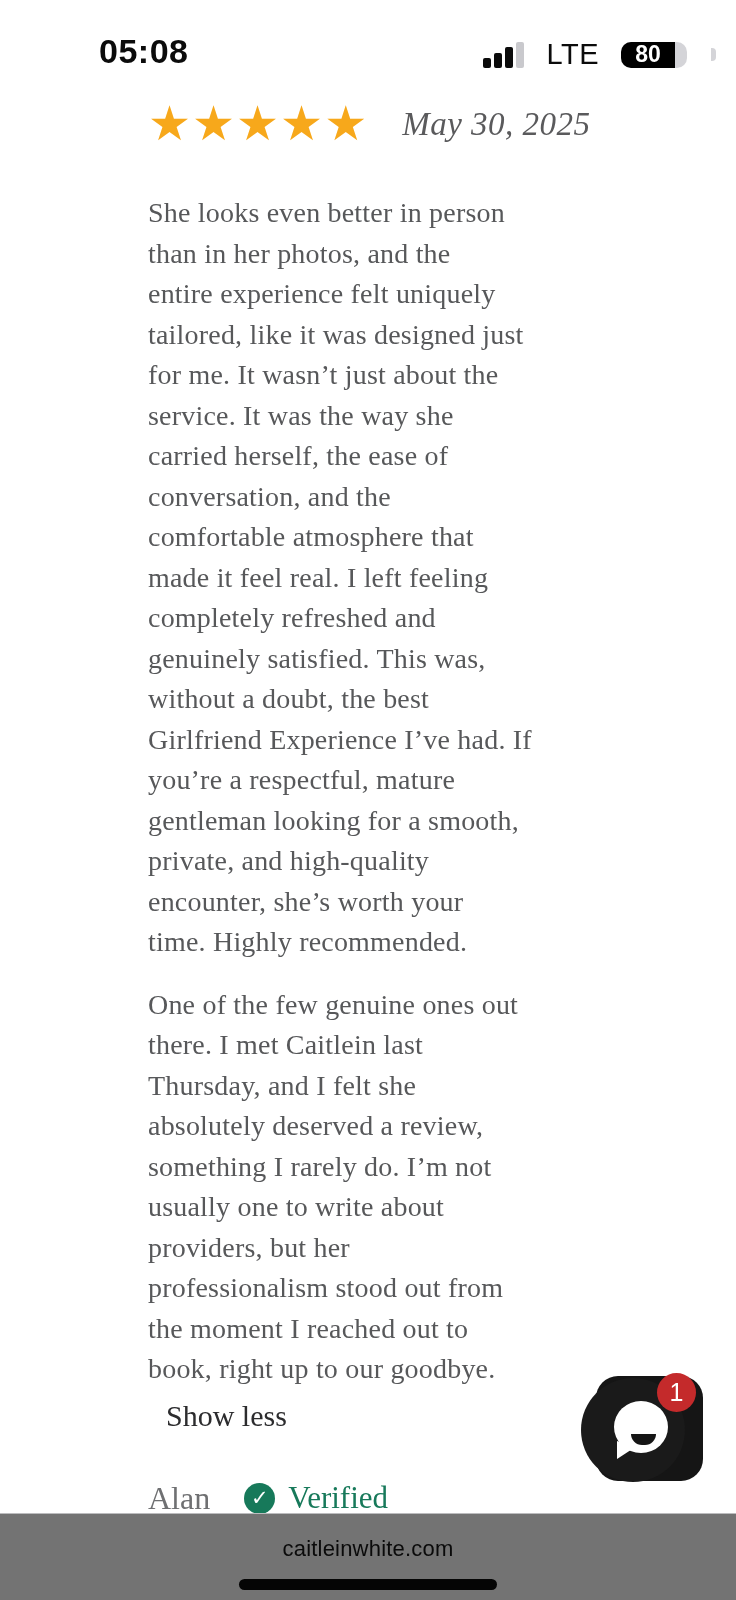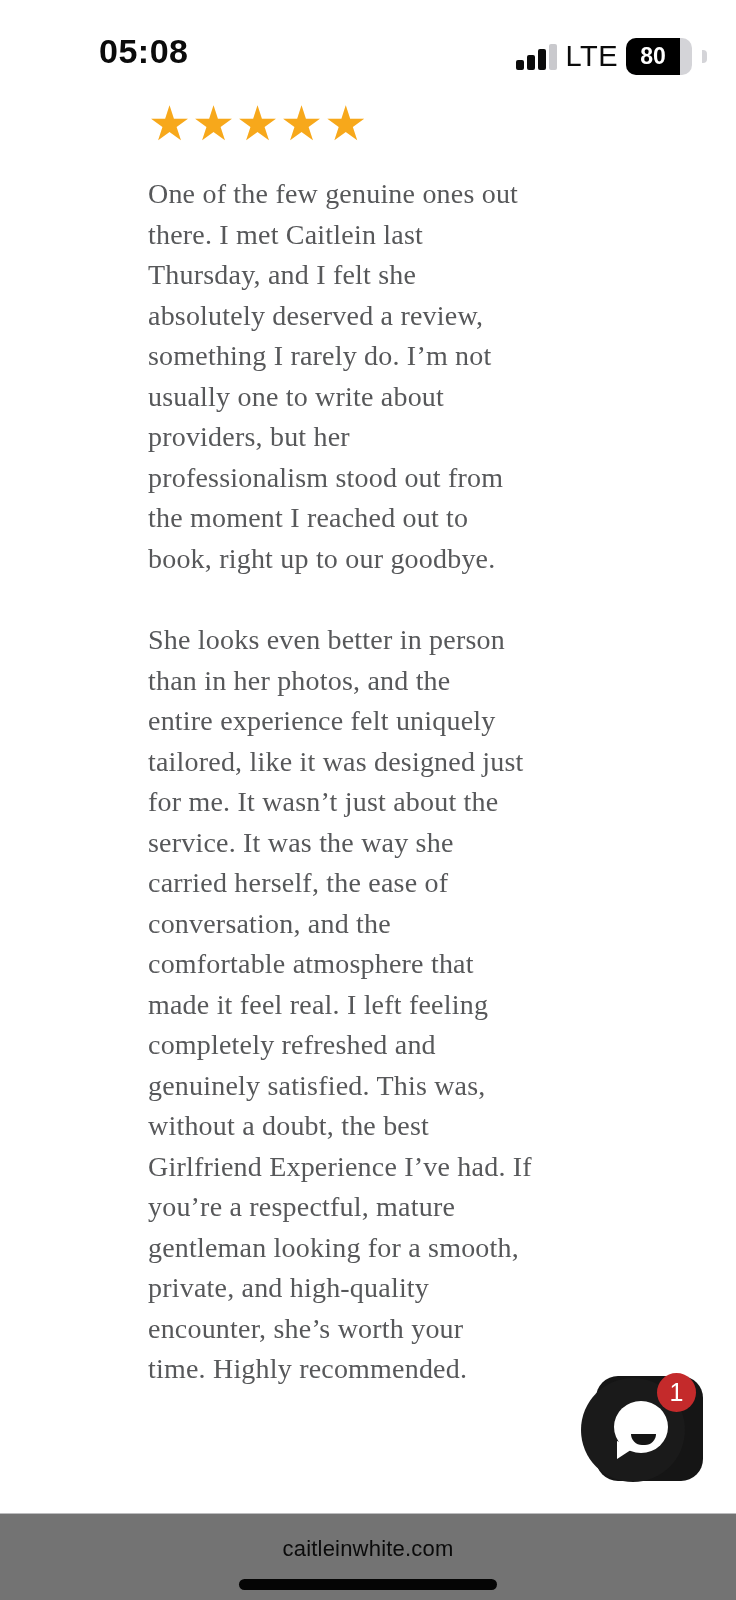--- a/index.html
+++ b/index.html
@@ -14,32 +14,32 @@
   
   .status-bar{
     position:absolute;top:0;left:0;right:0;height:90px;
     font-family:"Liberation Sans","DejaVu Sans",sans-serif;
   }
   .sb-time{
     position:absolute;left:99px;top:32px;
     font-size:34px;font-weight:700;color:#0b0b0b;letter-spacing:.5px;
   }
   .sb-right{
-    position:absolute;right:29px;top:38px;
-    display:flex;align-items:center;gap:8px;
+    position:absolute;right:20px;top:38px;
+    display:flex;align-items:center;gap:22px;
   }
   .sb-signal{display:flex;align-items:flex-end;gap:3px;height:27px;padding-bottom:1px;}
   .sb-signal i{display:block;width:8px;border-radius:2px;background:#0b0b0b;}
   .sb-signal i:nth-child(1){height:10px;}
   .sb-signal i:nth-child(2){height:15px;}
   .sb-signal i:nth-child(3){height:21px;}
   .sb-signal i:nth-child(4){height:26px;background:#c9c9cd;}
   .sb-lte{font-size:29px;color:#0b0b0b;letter-spacing:.5px;}
   .sb-batt{
-    position:relative;width:66px;height:37px;border-radius:10px;
+    position:relative;width:66px;height:26px;border-radius:10px;
     background:#d4d4d8;overflow:hidden;
   }
   .sb-batt-fill{position:absolute;left:0;top:0;bottom:0;width:82%;background:#000;}
   .sb-batt-num{
     position:absolute;left:0;top:0;width:82%;height:100%;
     display:flex;align-items:center;justify-content:center;
     color:#fff;font-size:23px;font-weight:700;
   }
   .sb-batt-nub{
     width:5px;height:13px;background:#d4d4d8;
@@ -142,53 +142,64 @@
       <div class="sb-batt-fill"></div>
       <div class="sb-batt-num">80</div>
     </div>
     <div class="sb-batt-nub"></div>
   </div>
 </div>
 
 <div class="content">
   <div class="rating-row">
     <span class="stars">★★★★★</span>
-  </div>
-
-  <div class="review-paragraph p1">One of the few genuine ones out
-there. I met Caitlein last
-Thursday, and I felt she
-absolutely deserved a review,
-something I rarely do. I’m not
-usually one to write about
-providers, but her
-professionalism stood out from
-the moment I reached out to
-book, right up to our goodbye.</div>
+    <span class="review-date">May 30, 2025</span>
+  </div>
+
   <div class="review-paragraph p2">She looks even better in person
 than in her photos, and the
 entire experience felt uniquely
 tailored, like it was designed just
 for me. It wasn’t just about the
 service. It was the way she
 carried herself, the ease of
 conversation, and the
 comfortable atmosphere that
 made it feel real. I left feeling
 completely refreshed and
 genuinely satisfied. This was,
 without a doubt, the best
 Girlfriend Experience I’ve had. If
 you’re a respectful, mature
 gentleman looking for a smooth,
 private, and high-quality
 encounter, she’s worth your
 time. Highly recommended.</div>
-
-
+  <div class="review-paragraph p1">One of the few genuine ones out
+there. I met Caitlein last
+Thursday, and I felt she
+absolutely deserved a review,
+something I rarely do. I’m not
+usually one to write about
+providers, but her
+professionalism stood out from
+the moment I reached out to
+book, right up to our goodbye.</div>
+
+  <div>
+    <span class="show-less">Show less</span>
+  </div>
+
+  <div class="reviewer-row">
+    <span class="reviewer-name">Alan</span>
+    <span class="verified-badge">
+      <span class="verified-check">✓</span>
+      <span class="verified-label">Verified</span>
+    </span>
+  </div>
 </div>
 
 <div class="chat-widget">
   <div class="cw-square"></div>
   <div class="cw-circle"></div>
   <div class="cw-bubble">
     <div class="cw-smile"></div>
   </div>
   <div class="cw-badge">1</div>
 </div>

